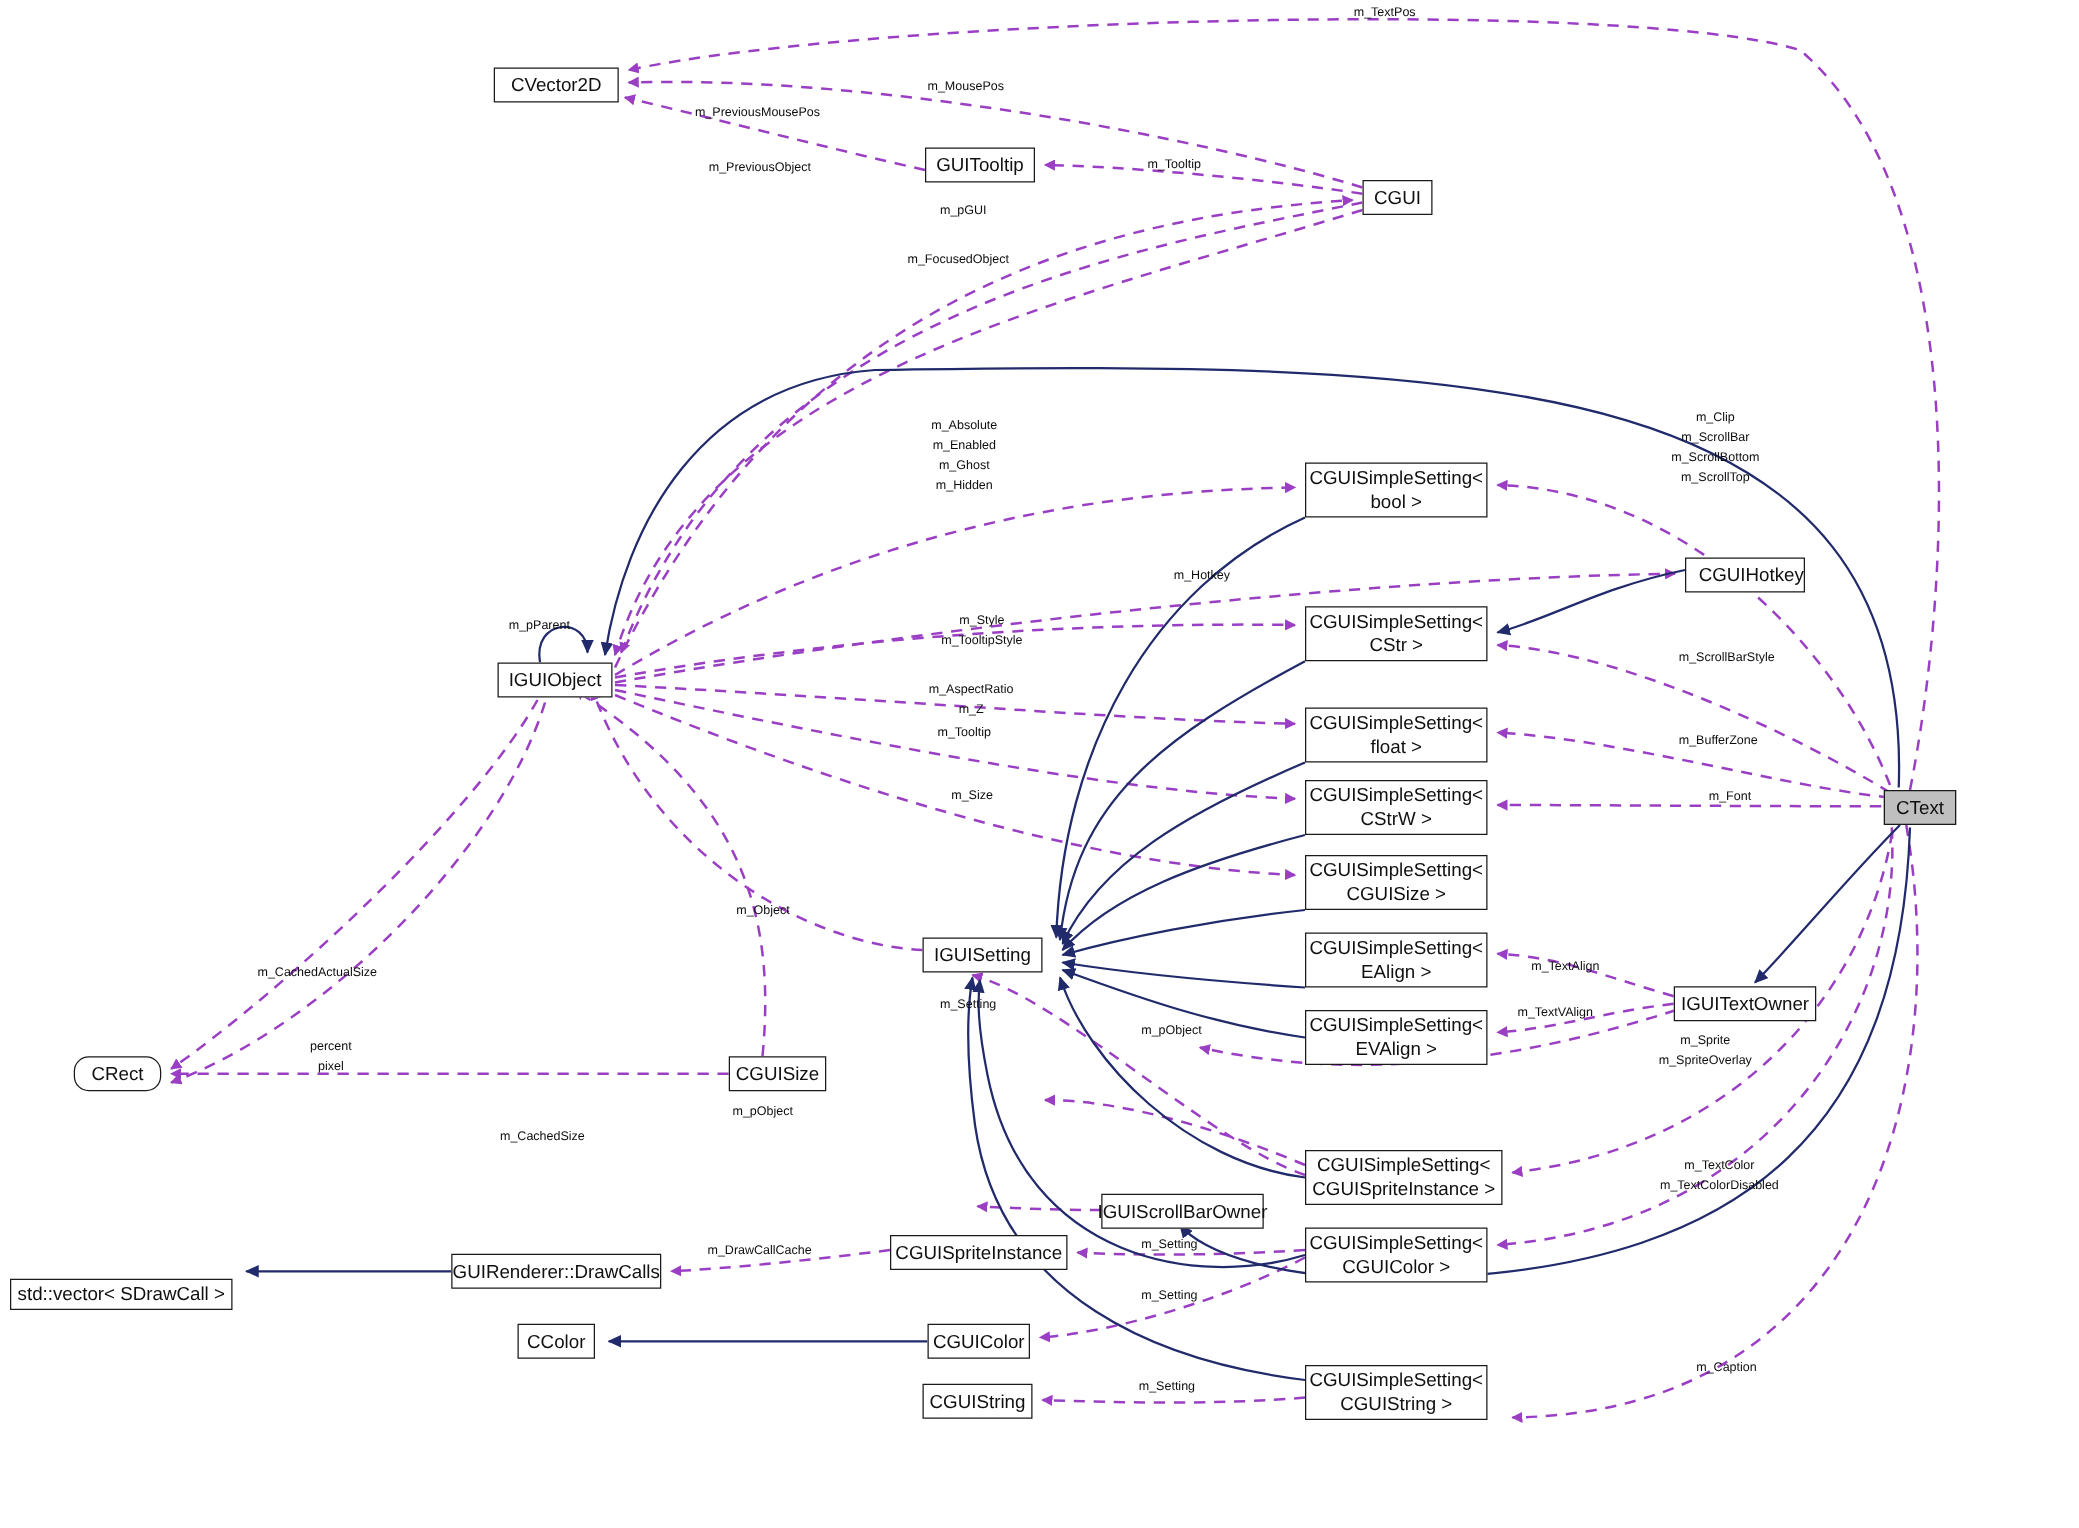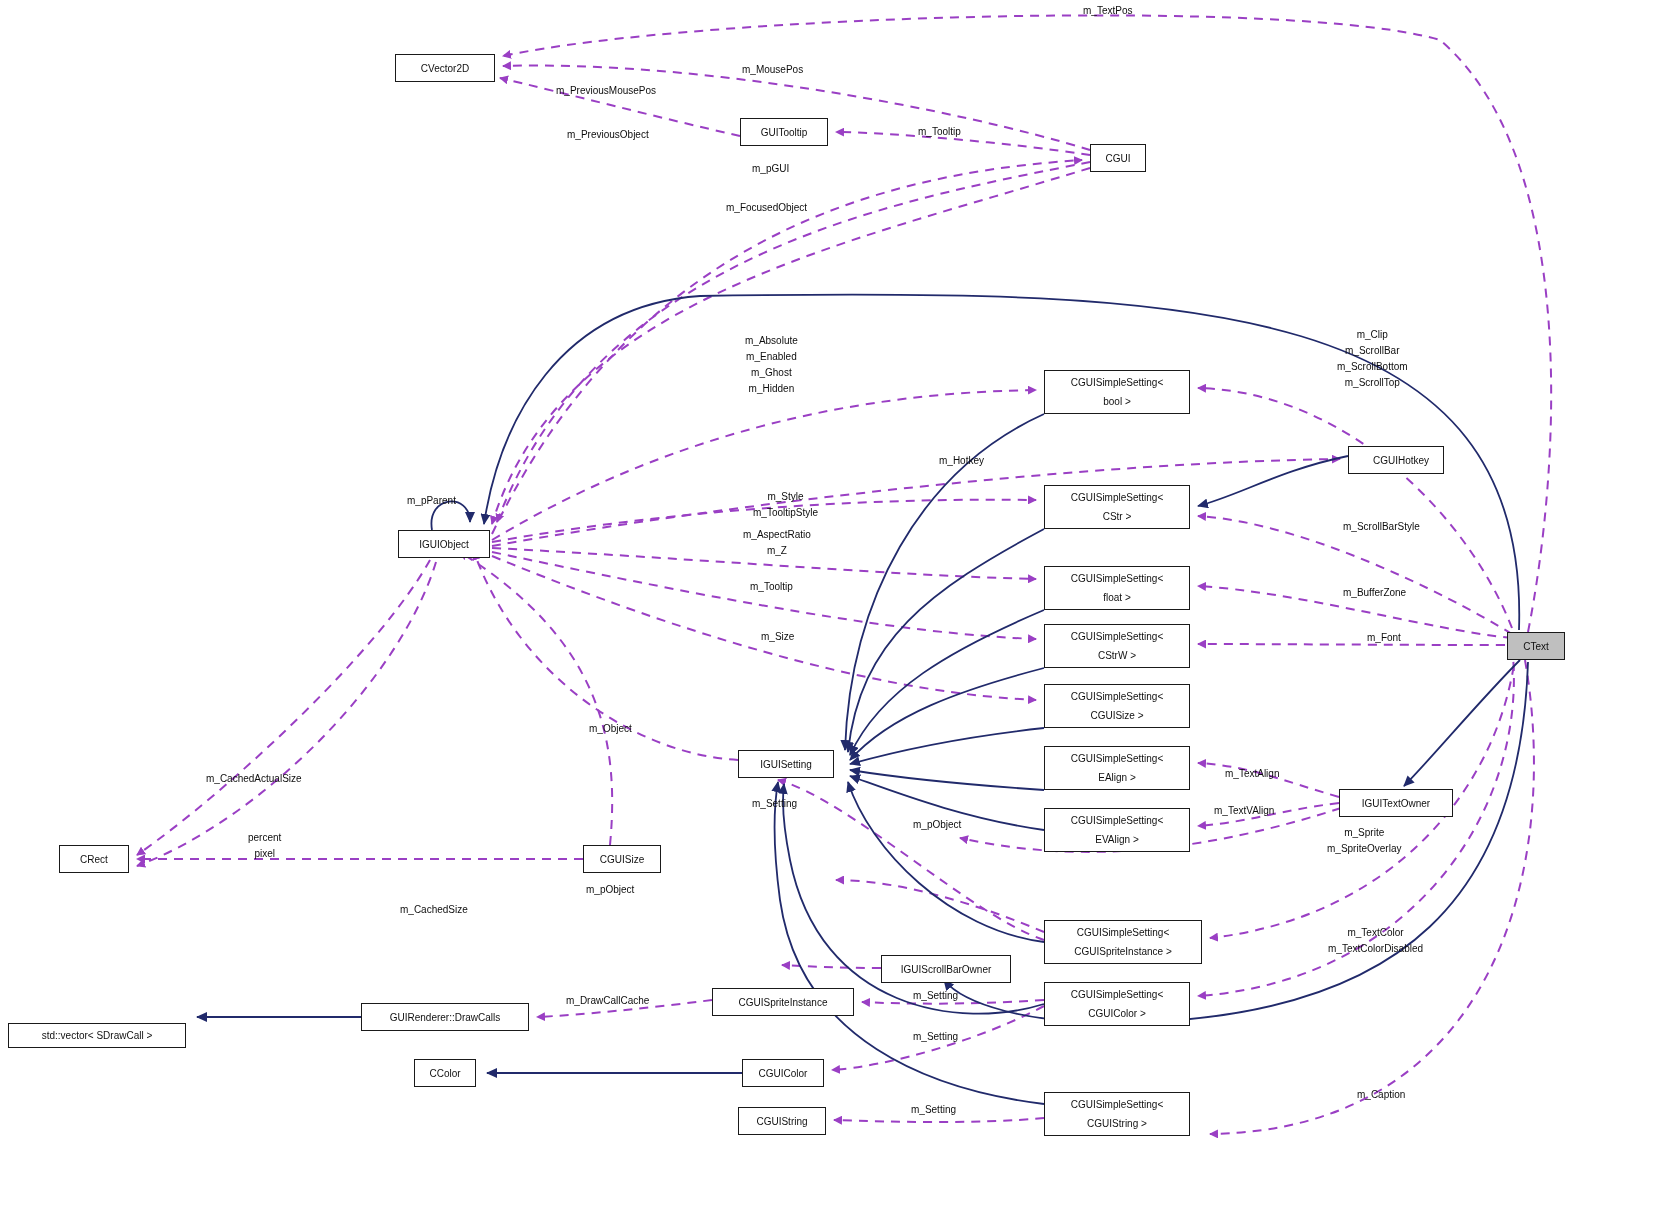--- a/index.html
+++ b/index.html
@@ -21,21 +21,21 @@
     width: 1663px;
     height: 1222px;
     pointer-events: none;
   }
   .node {
     position: absolute;
     box-sizing: border-box;
     border: 1px solid #1a1a1a;
     background: #ffffff;
     color: #101010;
-    font-size: 10px;
+    font-size: 15px;
     line-height: 17px;
     display: flex;
     align-items: center;
     justify-content: center;
     text-align: center;
     white-space: pre;
     letter-spacing: 0px;
   }
   .node.highlight {
     background: #bfbfbf;
@@ -195,21 +195,21 @@
 CStrW &gt;</div>
       <div class="node highlight" style="left: 1507px; top: 632px; width: 58px; height: 28px;">CText</div>
       <div class="node two-line" style="left: 1044px; top: 684px; width: 146px; height: 44px;">CGUISimpleSetting&lt;
 CGUISize &gt;</div>
       <div class="node" style="left: 738px; top: 750px; width: 96px; height: 28px;">IGUISetting</div>
       <div class="node two-line" style="left: 1044px; top: 746px; width: 146px; height: 44px;">CGUISimpleSetting&lt;
 EAlign &gt;</div>
       <div class="node" style="left: 1339px; top: 789px; width: 114px; height: 28px;">IGUITextOwner</div>
       <div class="node two-line" style="left: 1044px; top: 808px; width: 146px; height: 44px;">CGUISimpleSetting&lt;
 EVAlign &gt;</div>
-      <div class="node" style="left: 59px; top: 845px; width: 70px; height: 28px;">CRect</div>
+      <div class="node" style="left: 59px; top: 845px; width: 70px; height: 28px; border-radius: 12px;">CRect</div>
       <div class="node" style="left: 583px; top: 845px; width: 78px; height: 28px;">CGUISize</div>
       <div class="node two-line" style="left: 1044px; top: 920px; width: 158px; height: 44px;">CGUISimpleSetting&lt;
 CGUISpriteInstance &gt;</div>
       <div class="node" style="left: 881px; top: 955px; width: 130px; height: 28px;">IGUIScrollBarOwner</div>
       <div class="node" style="left: 8px; top: 1003px; width: 178px; height: 25px; margin-top: 20px;">std::vector&lt; SDrawCall &gt;</div>
       <div class="node" style="left: 361px; top: 1003px; width: 168px; height: 28px;">GUIRenderer::DrawCalls</div>
       <div class="node" style="left: 712px; top: 988px; width: 142px; height: 28px;">CGUISpriteInstance</div>
       <div class="node two-line" style="left: 1044px; top: 982px; width: 146px; height: 44px;">CGUISimpleSetting&lt;
 CGUIColor &gt;</div>
       <div class="node" style="left: 414px; top: 1059px; width: 62px; height: 28px;">CColor</div>
@@ -232,21 +232,21 @@
 m_Hidden</div>
       <div class="edge-label" style="left: 1337px; top: 327px;">m_Clip
 m_ScrollBar
 m_ScrollBottom
 m_ScrollTop</div>
       <div class="edge-label" style="left: 915px; top: 453px; margin-left: 24px;">m_Hotkey</div>
       <div class="edge-label" style="left: 753px; top: 489px;">m_Style
 m_TooltipStyle</div>
       <div class="edge-label" style="left: 407px; top: 493px;">m_pParent</div>
       <div class="edge-label" style="left: 1343px; top: 519px;">m_ScrollBarStyle</div>
-      <div class="edge-label" style="left: 743px; top: 527px;">m_AspectRatio
+      <div class="edge-label" style="left: 743px; top: 544px;">m_AspectRatio
 m_Z</div>
       <div class="edge-label" style="left: 750px; top: 579px;">m_Tooltip</div>
       <div class="edge-label" style="left: 1343px; top: 585px;">m_BufferZone</div>
       <div class="edge-label" style="left: 761px; top: 629px;">m_Size</div>
       <div class="edge-label" style="left: 1367px; top: 630px;">m_Font</div>
       <div class="edge-label" style="left: 589px; top: 721px;">m_Object</div>
       <div class="edge-label" style="left: 1225px; top: 766px;">m_TextAlign</div>
       <div class="edge-label" style="left: 752px; top: 796px;">m_Setting</div>
       <div class="edge-label" style="left: 1214px; top: 803px;">m_TextVAlign</div>
       <div class="edge-label" style="left: 913px; top: 817px;">m_pObject</div>

